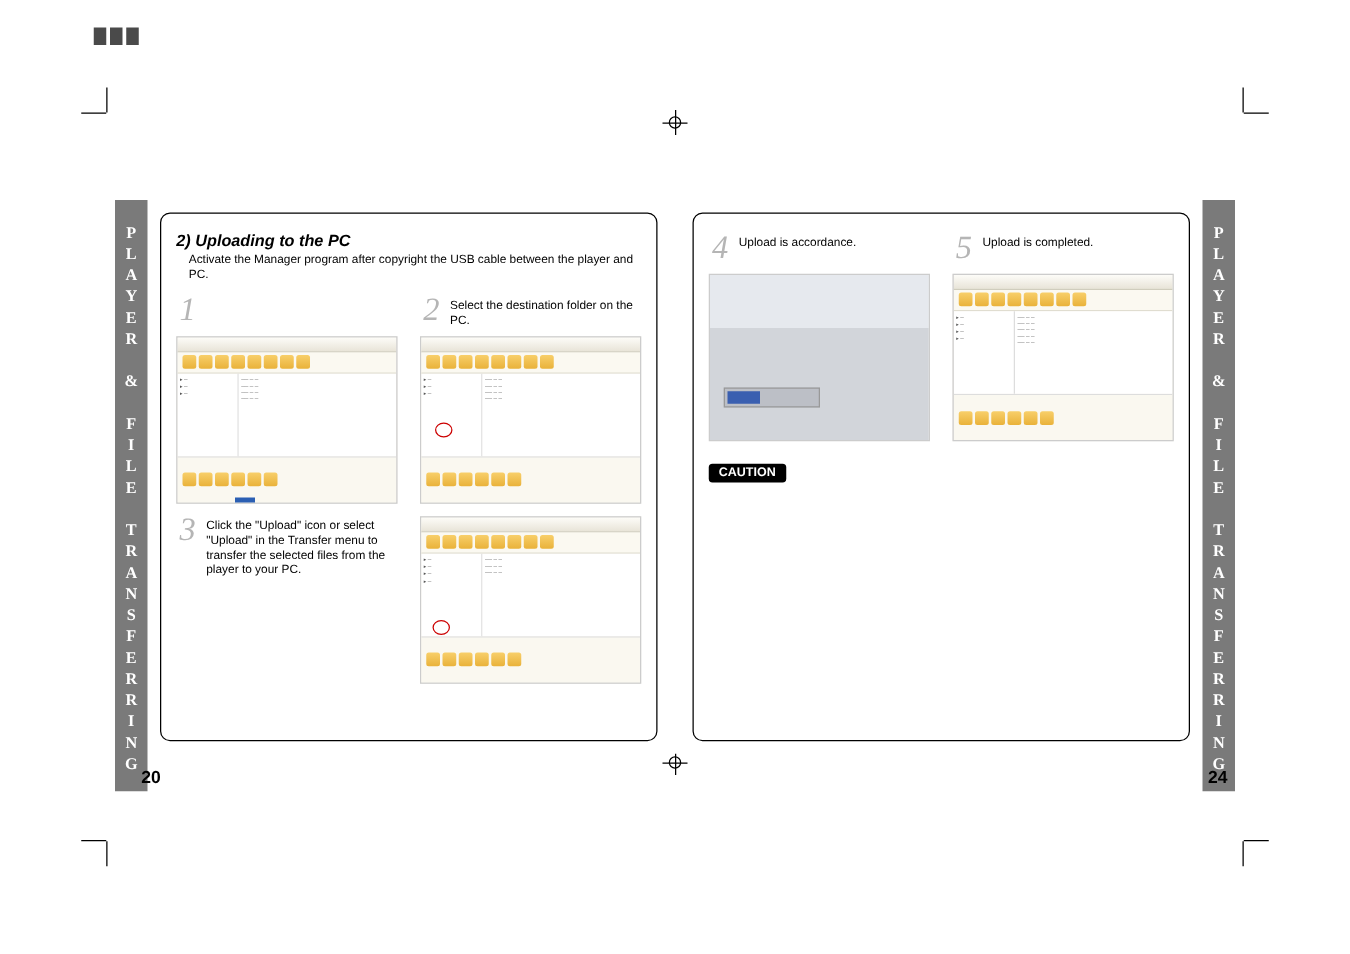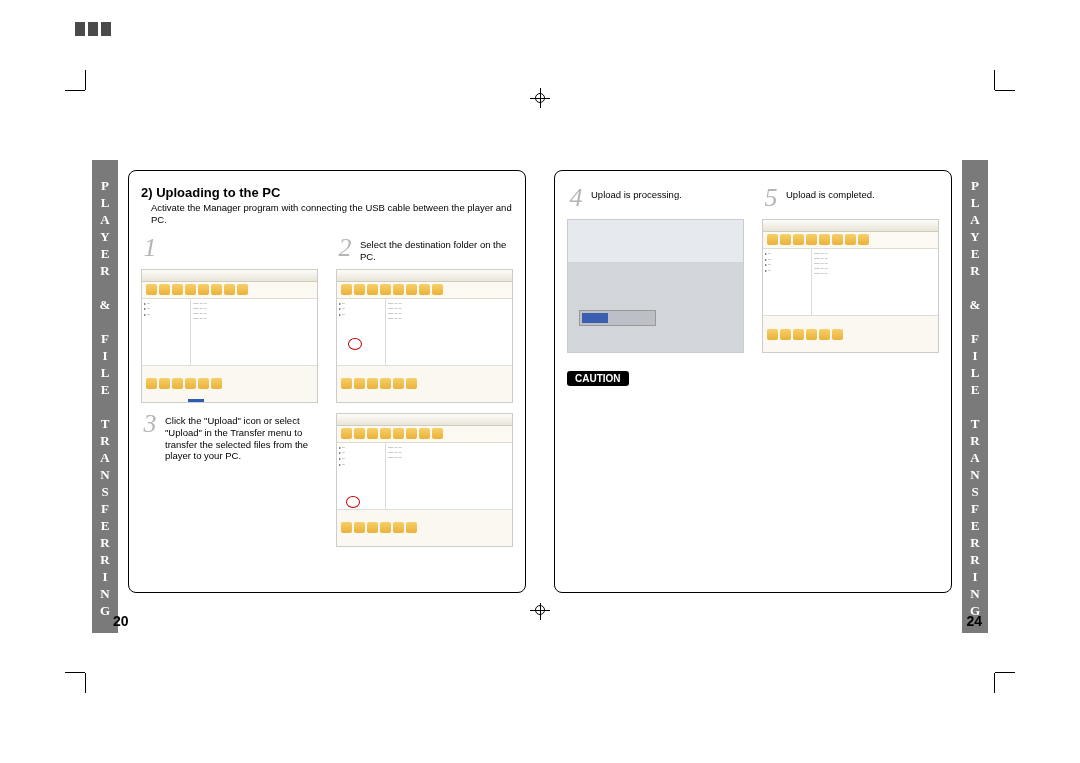--- a/index.html
+++ b/index.html
@@ -120,20 +120,21 @@
     color: #000;
     margin-left: 15px;
   }
   .page.left  .page-num { left: 6px; }
   .page.right .page-num { right: 6px; }
 
   .section-title {
     font-size: 13px;
     font-weight: bold;
     margin-bottom: 2px;
+    font-style: italic;
   }
   .section-sub {
     font-size: 9.5px;
     line-height: 1.3;
     margin-bottom: 10px;
     padding-left: 10px;
   }
 
   .steps {
     display: grid;
@@ -293,21 +294,21 @@
 
 <div class="spread">
 
   <div class="page left">
     <div class="side-tab left">
       <span class="vtext">PLAYER &amp; FILE TRANSFERRING</span>
     </div>
 
     <div class="page-content">
       <div class="section-title">2) Uploading to the PC</div>
-      <div class="section-sub">Activate the Manager program with connecting the USB cable between the player and PC.</div>
+      <div class="section-sub">Activate the Manager program after copyright the USB cable between the player and PC.</div>
 
       <div class="steps">
 
         <div class="step">
           <div class="step-head">
             <div class="step-num">1</div>
           </div>
           <div class="screenshot">
             <div class="shot-titlebar"></div>
             <div class="shot-toolbar">
@@ -413,21 +414,21 @@
     <div class="side-tab right">
       <span class="vtext">PLAYER &amp; FILE TRANSFERRING</span>
     </div>
 
     <div class="page-content">
       <div class="right-steps">
 
         <div class="step">
           <div class="step-head">
             <div class="step-num">4</div>
-            <div class="step-text">Upload is processing.</div>
+            <div class="step-text">Upload is accordance.</div>
           </div>
           <div class="progress-shot">
             <div class="pbox">
                 <div class="pbar"></div>
               </div>
           </div>
         </div>
 
         <div class="step">
           <div class="step-head">

